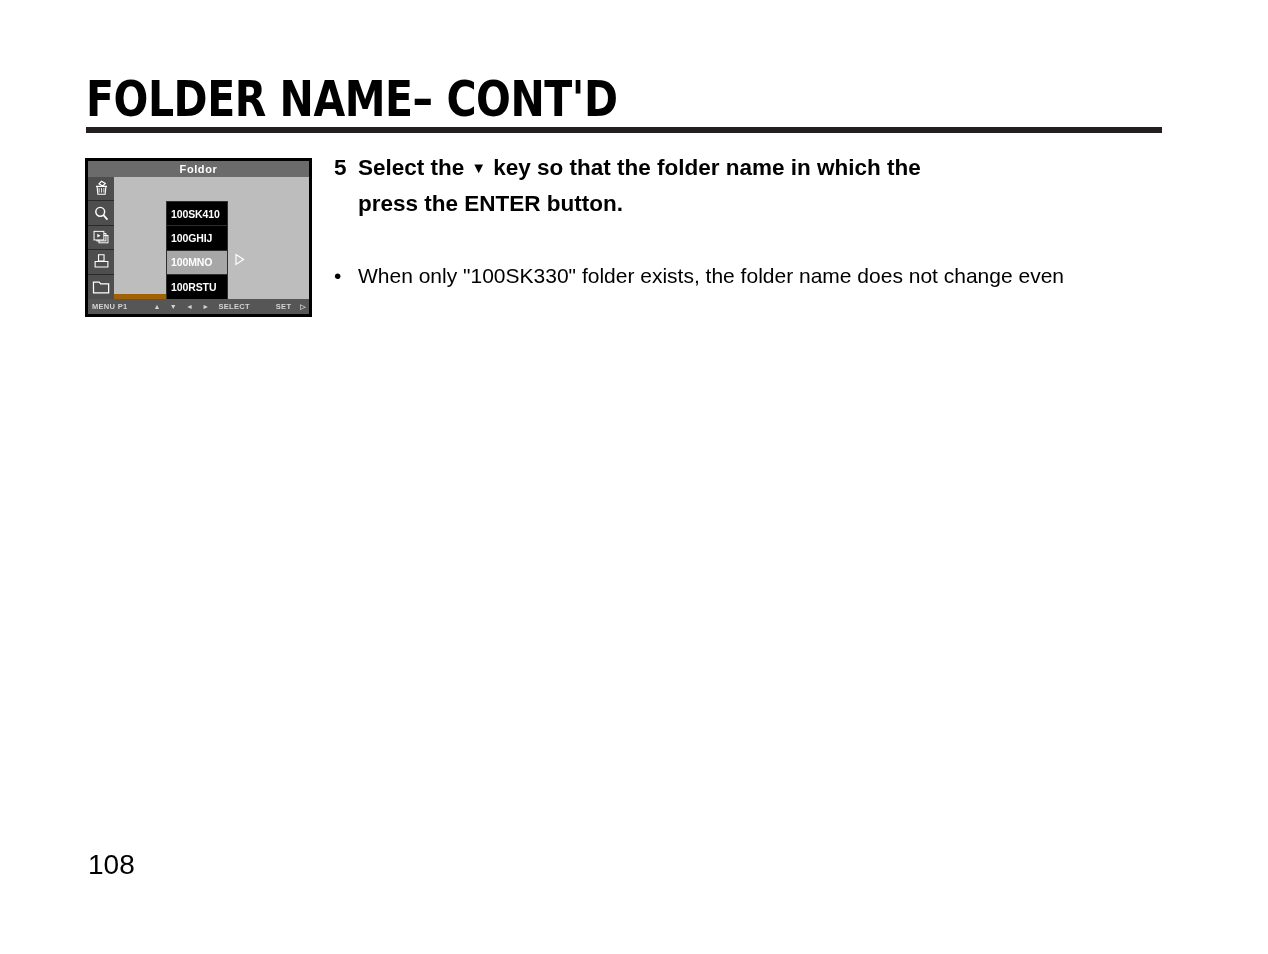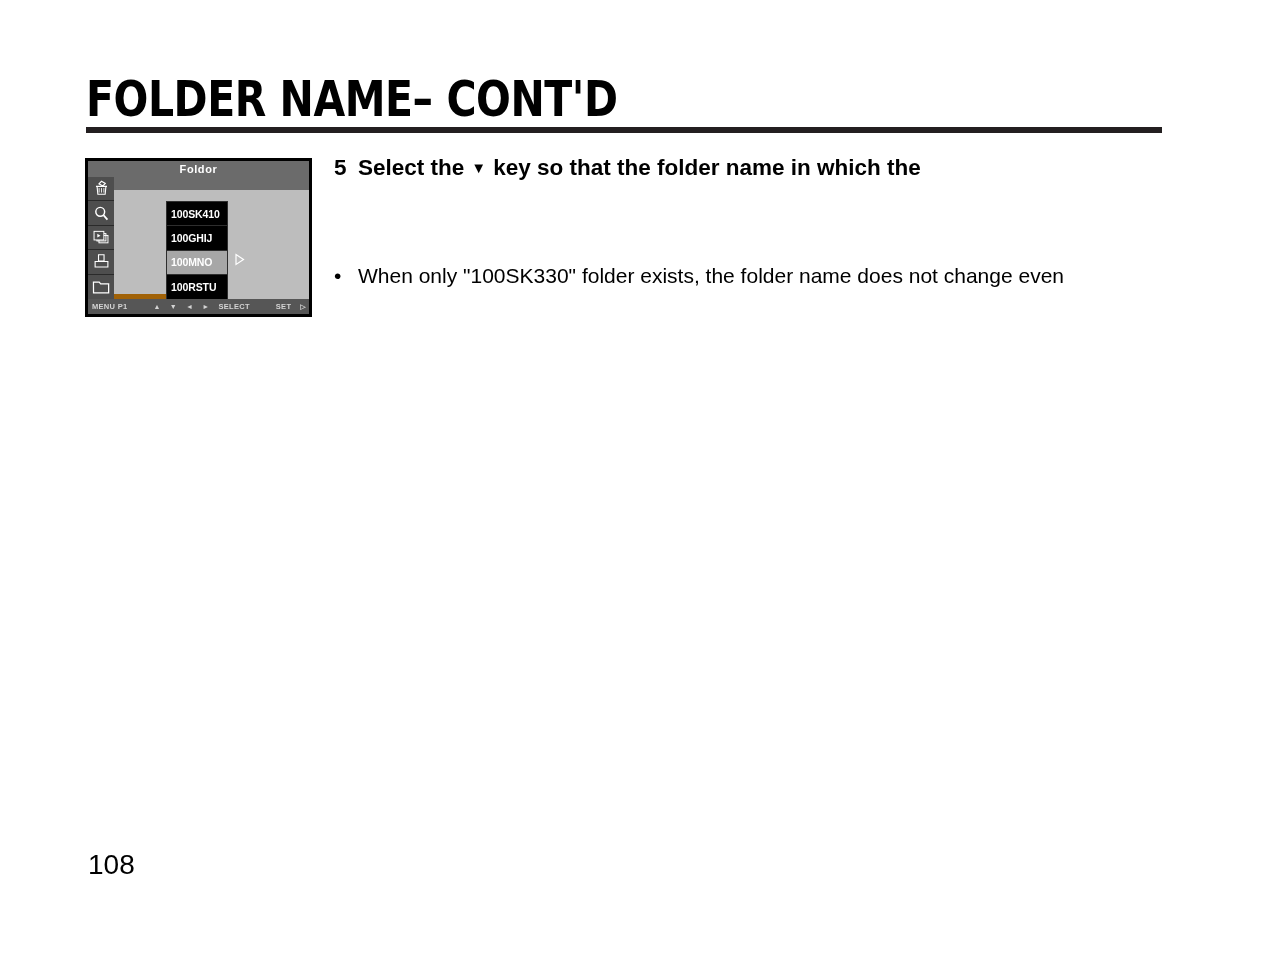--- a/index.html
+++ b/index.html
@@ -54,21 +54,21 @@
     position: relative;
     width: 221px;
     height: 153px;
     background: #bdbdbd;
     overflow: hidden;
   }
   .lcd-titlebar {
     position: absolute;
     left: 0; top: 0;
     width: 221px;
-    height: 29px;
+    height: 16px;
     background: #6b6b6b;
     color: #ffffff;
     font-size: 11px;
     font-weight: bold;
     text-align: center;
     line-height: 16px;
     letter-spacing: 0.6px;
   }
   .lcd-body {
     position: absolute;
@@ -326,20 +326,23 @@
       <span class="glyph">▷</span>
     </div>
 
   </div>
 </div>
 
 <div class="step-block">
   <div class="step-line">
     <span class="step-num">5</span><span>Select the</span><span class="arrow-inline">▼</span><span>key so that the folder name in which the</span>
   </div>
+  <div class="step-line">
+    <span class="step-indent"></span><span>press the ENTER button.</span>
+  </div>
 </div>
 
 <div class="note-block">
   <div class="note-line">
     <span class="note-bullet">•</span><span>When only "100SK330" folder exists, the folder name does not change even</span>
   </div>
 </div>
 
 <div class="page-number">108</div>
 

